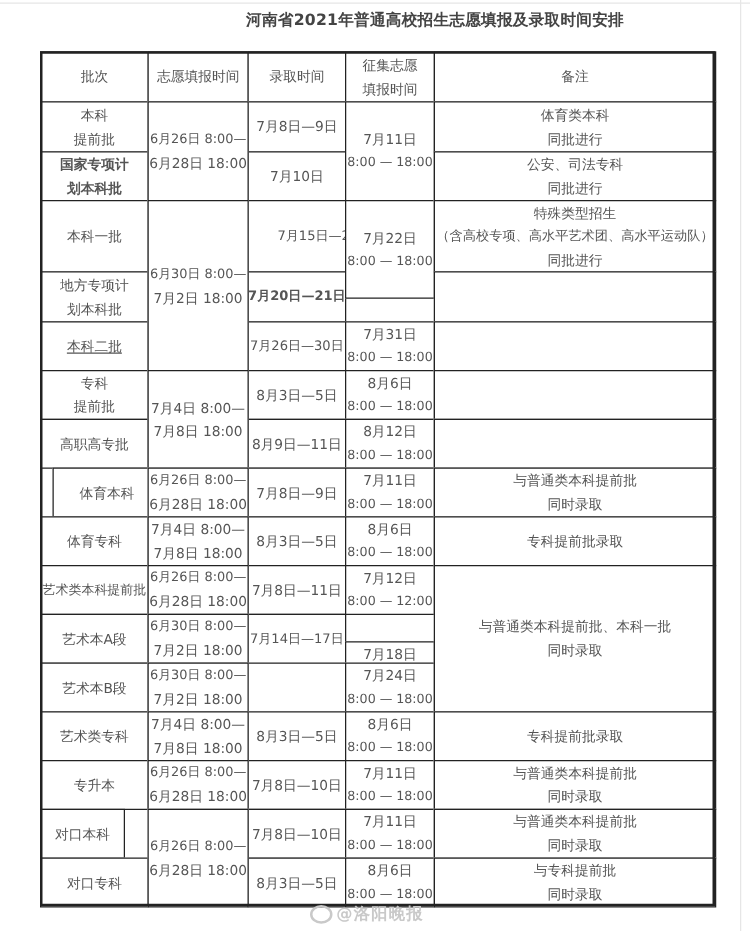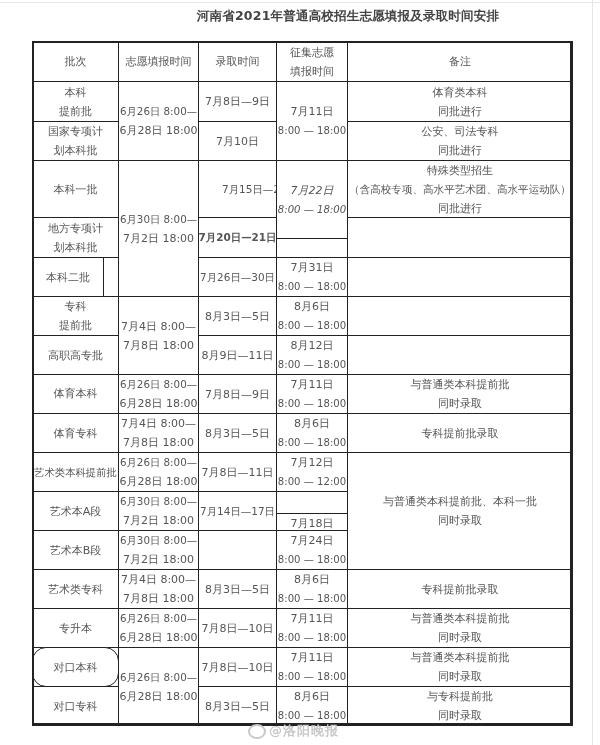--- a/index.html
+++ b/index.html
@@ -46,60 +46,60 @@
     <div class="cell" style="left: 315px; width: 226px; top: 0px; height: 41px;">
       <span>备注</span>
     </div>
     <div class="cell" style="left: 0px; width: 87px; top: 40px; height: 41px;">
       <span>本科</span>
       <span>提前批</span>
     </div>
     <div class="cell" style="left: 166px; width: 79px; top: 40px; height: 41px;">
       <span>7月8日—9日</span>
     </div>
-    <div class="cell" style="left: 0px; width: 87px; top: 80px; height: 40px;">
+    <div class="cell" style="left: 0px; width: 87px; top: 80px; height: 40px; font-weight: bold;">
       <span>国家专项计</span>
       <span>划本科批</span>
     </div>
     <div class="cell" style="left: 166px; width: 79px; top: 80px; height: 40px;">
       <span>7月10日</span>
     </div>
     <div class="cell" style="left: 0px; width: 87px; top: 119px; height: 58px;">
       <span>本科一批</span>
     </div>
     <div class="cell" style="left: 166px; width: 79px; top: 119px; height: 58px; padding-left: 44px;">
       <span style="font-size: 10.443px;">7月15日—20日</span>
     </div>
     <div class="cell" style="left: 0px; width: 87px; top: 176px; height: 41px;">
       <span>地方专项计</span>
       <span>划本科批</span>
     </div>
     <div class="cell" style="left: 166px; width: 79px; top: 176px; height: 41px;">
       <span style="font-size: 10.443px; font-weight: bold;">7月20日—21日</span>
     </div>
-    <div class="cell" style="left: 0px; width: 72px; top: 216px; height: 40px;">
+    <div class="cell" style="left: 0px; width: 87px; top: 216px; height: 40px; text-decoration: underline;">
       <span>本科二批</span>
     </div>
     <div class="cell" style="left: 166px; width: 79px; top: 216px; height: 40px;">
       <span style="font-size: 10.443px;">7月26日—30日</span>
     </div>
     <div class="cell" style="left: 0px; width: 87px; top: 255px; height: 40px;">
       <span>专科</span>
       <span>提前批</span>
     </div>
     <div class="cell" style="left: 166px; width: 79px; top: 255px; height: 40px;">
       <span>8月3日—5日</span>
     </div>
     <div class="cell" style="left: 0px; width: 87px; top: 294px; height: 40px;">
       <span>高职高专批</span>
     </div>
     <div class="cell" style="left: 166px; width: 79px; top: 294px; height: 40px;">
       <span>8月9日—11日</span>
     </div>
-    <div class="cell" style="left: 0px; width: 87px; top: 333px; height: 40px; font-family: Liberation Mono, monospace;">
+    <div class="cell" style="left: 10px; width: 87px; top: 333px; height: 40px;">
       <span>体育本科</span>
     </div>
     <div class="cell" style="left: 166px; width: 79px; top: 333px; height: 40px;">
       <span>7月8日—9日</span>
     </div>
     <div class="cell" style="left: 0px; width: 87px; top: 372px; height: 40px;">
       <span>体育专科</span>
     </div>
     <div class="cell" style="left: 166px; width: 79px; top: 372px; height: 40px;">
       <span>8月3日—5日</span>
@@ -124,21 +124,21 @@
     </div>
     <div class="cell" style="left: 166px; width: 79px; top: 528px; height: 40px;">
       <span>8月3日—5日</span>
     </div>
     <div class="cell" style="left: 0px; width: 87px; top: 567px; height: 40px;">
       <span>专升本</span>
     </div>
     <div class="cell" style="left: 166px; width: 79px; top: 567px; height: 40px;">
       <span>7月8日—10日</span>
     </div>
-    <div class="cell" style="left: 0px; width: 87px; top: 606px; height: 40px; border-radius: 14px;">
+    <div class="cell" style="left: 0px; width: 68px; top: 606px; height: 40px;">
       <span>对口本科</span>
     </div>
     <div class="cell" style="left: 166px; width: 79px; top: 606px; height: 40px;">
       <span>7月8日—10日</span>
     </div>
     <div class="cell" style="left: 0px; width: 87px; top: 645px; height: 40px;">
       <span>对口专科</span>
     </div>
     <div class="cell" style="left: 166px; width: 79px; top: 645px; height: 40px;">
       <span>8月3日—5日</span>
@@ -184,21 +184,21 @@
       <span>6月28日 18:00</span>
     </div>
     <div class="cell" style="left: 86px; width: 81px; top: 606px; height: 79px;">
       <span style="font-size: 10.3293px;">6月26日 8:00—</span>
       <span>6月28日 18:00</span>
     </div>
     <div class="cell" style="left: 244px; width: 72px; top: 40px; height: 80px;">
       <span>7月11日</span>
       <span style="font-size: 10.1081px;">8:00 — 18:00</span>
     </div>
-    <div class="cell" style="left: 244px; width: 72px; top: 119px; height: 79px; font-style: italic;">
+    <div class="cell" style="left: 244px; width: 72px; top: 119px; height: 79px;">
       <span>7月22日</span>
       <span style="font-size: 10.1081px;">8:00 — 18:00</span>
     </div>
     <div class="cell" style="left: 244px; width: 72px; top: 216px; height: 40px;">
       <span>7月31日</span>
       <span style="font-size: 10.1081px;">8:00 — 18:00</span>
     </div>
     <div class="cell" style="left: 244px; width: 72px; top: 255px; height: 40px;">
       <span>8月6日</span>
       <span style="font-size: 10.1081px;">8:00 — 18:00</span>

